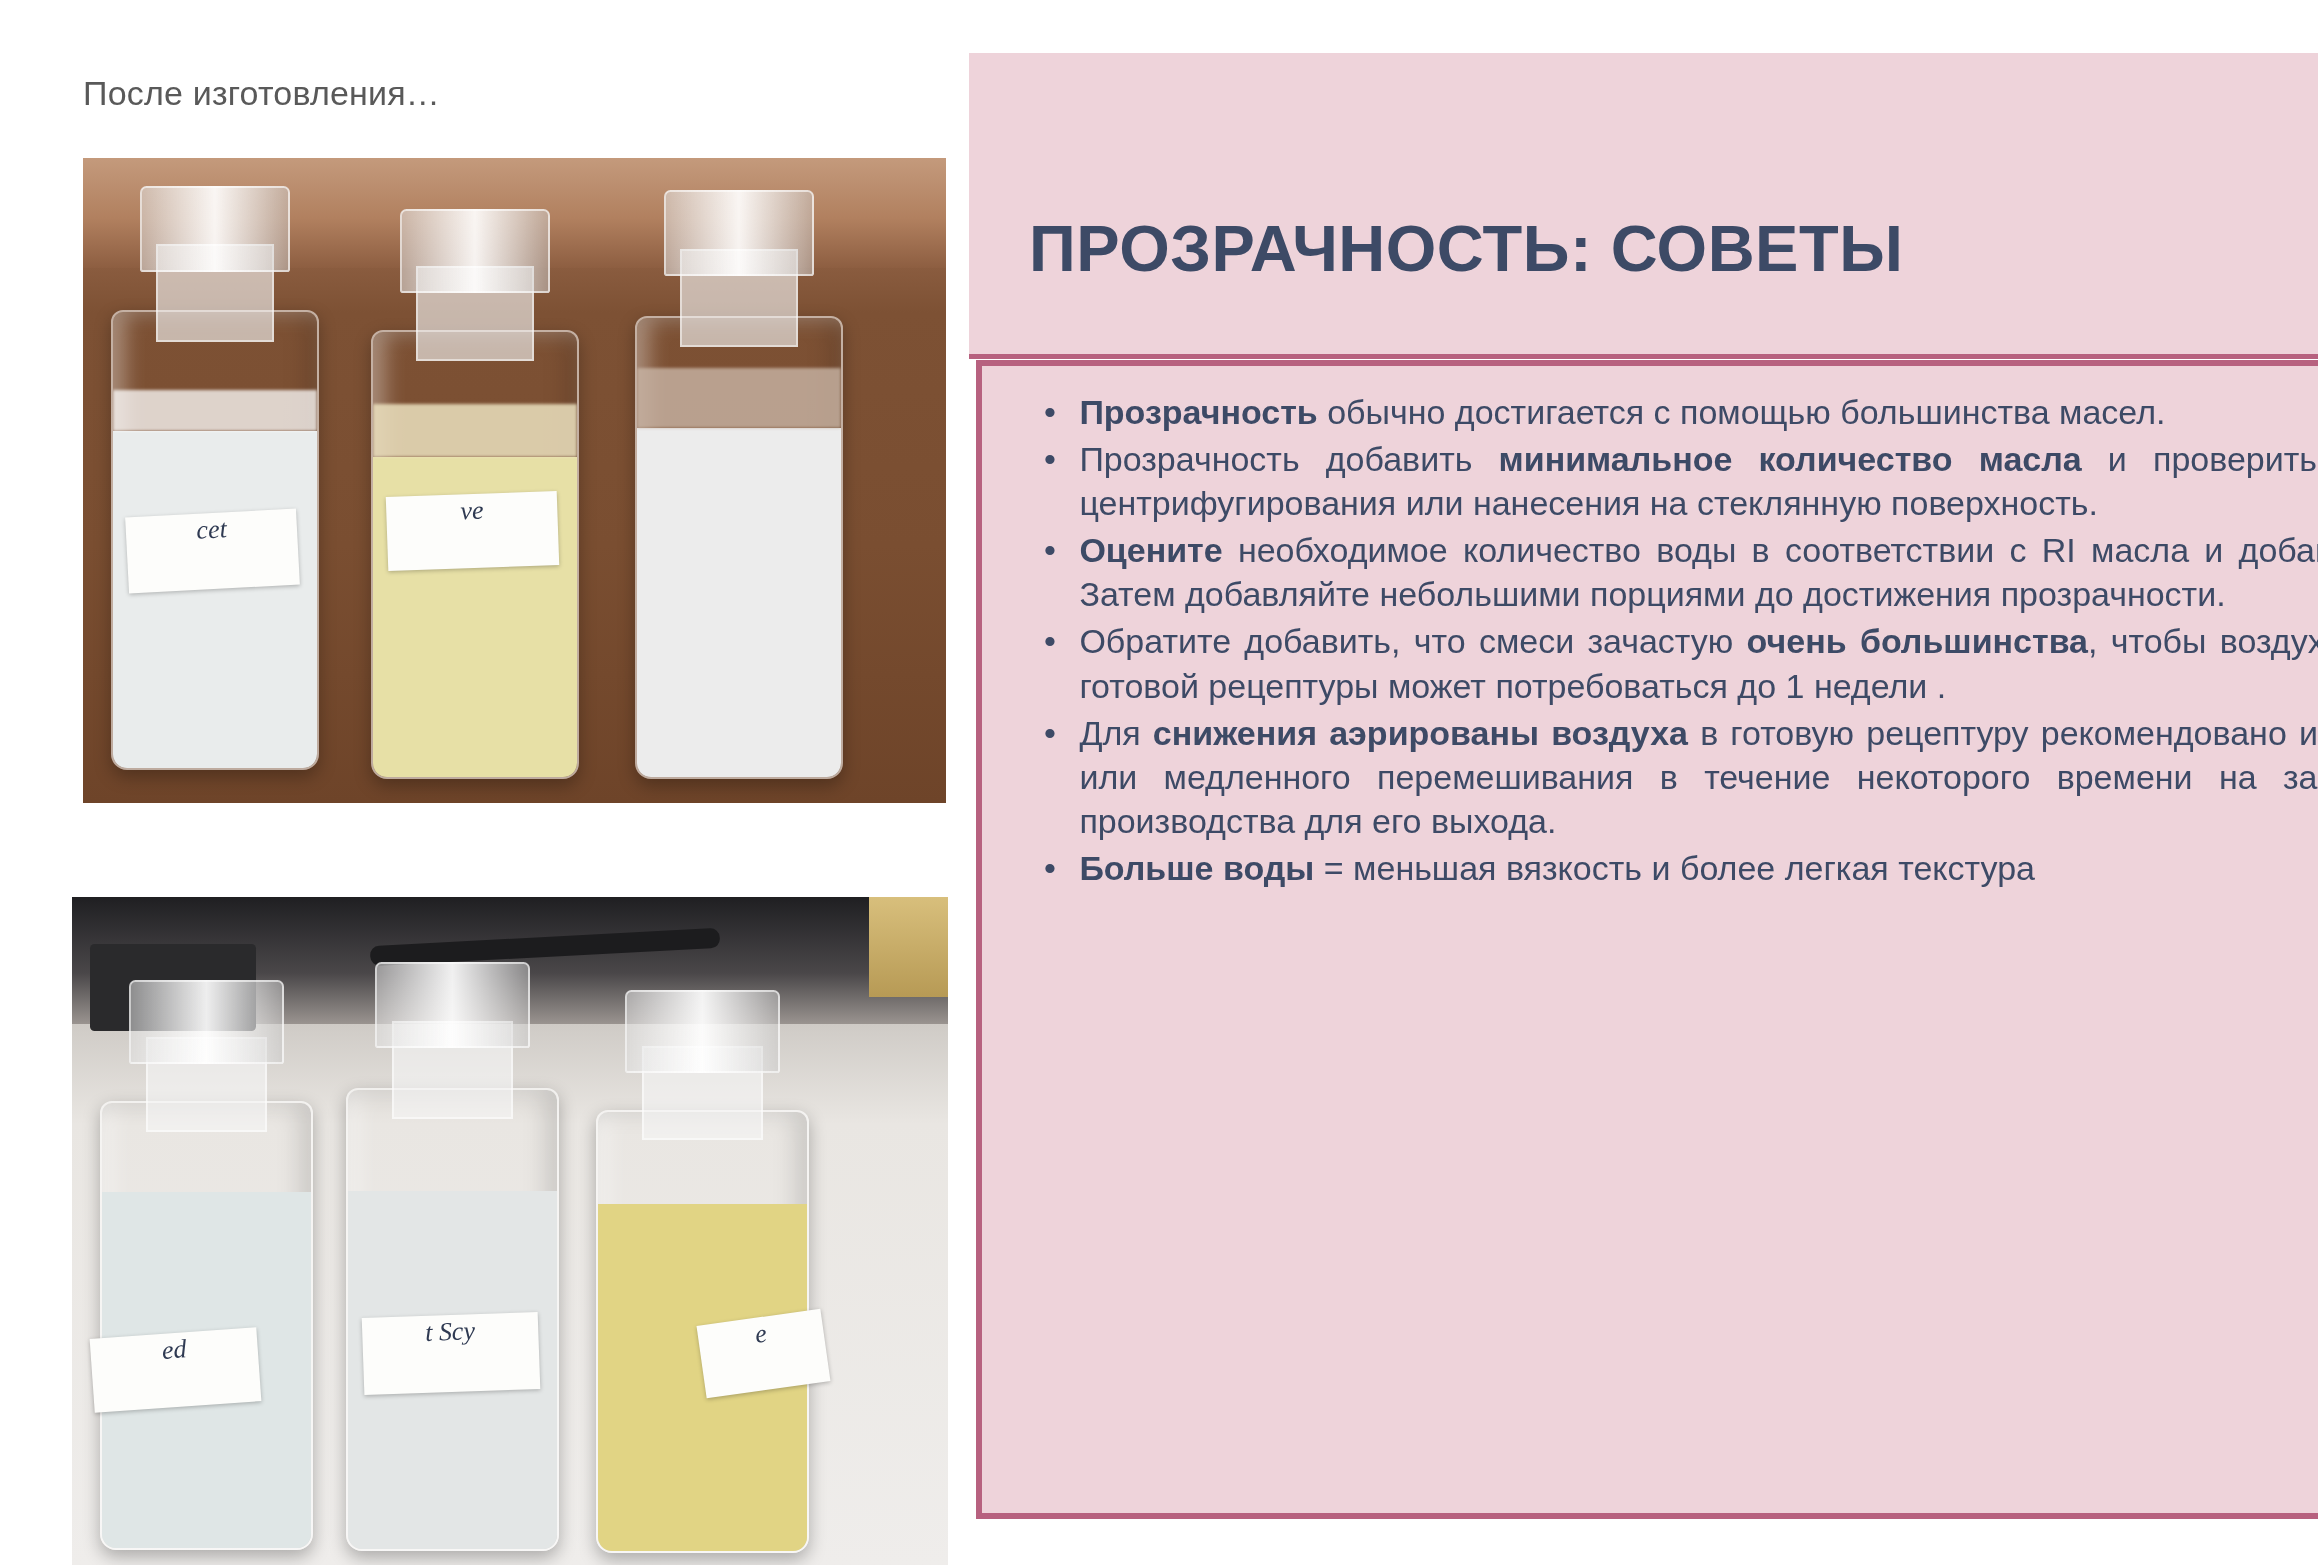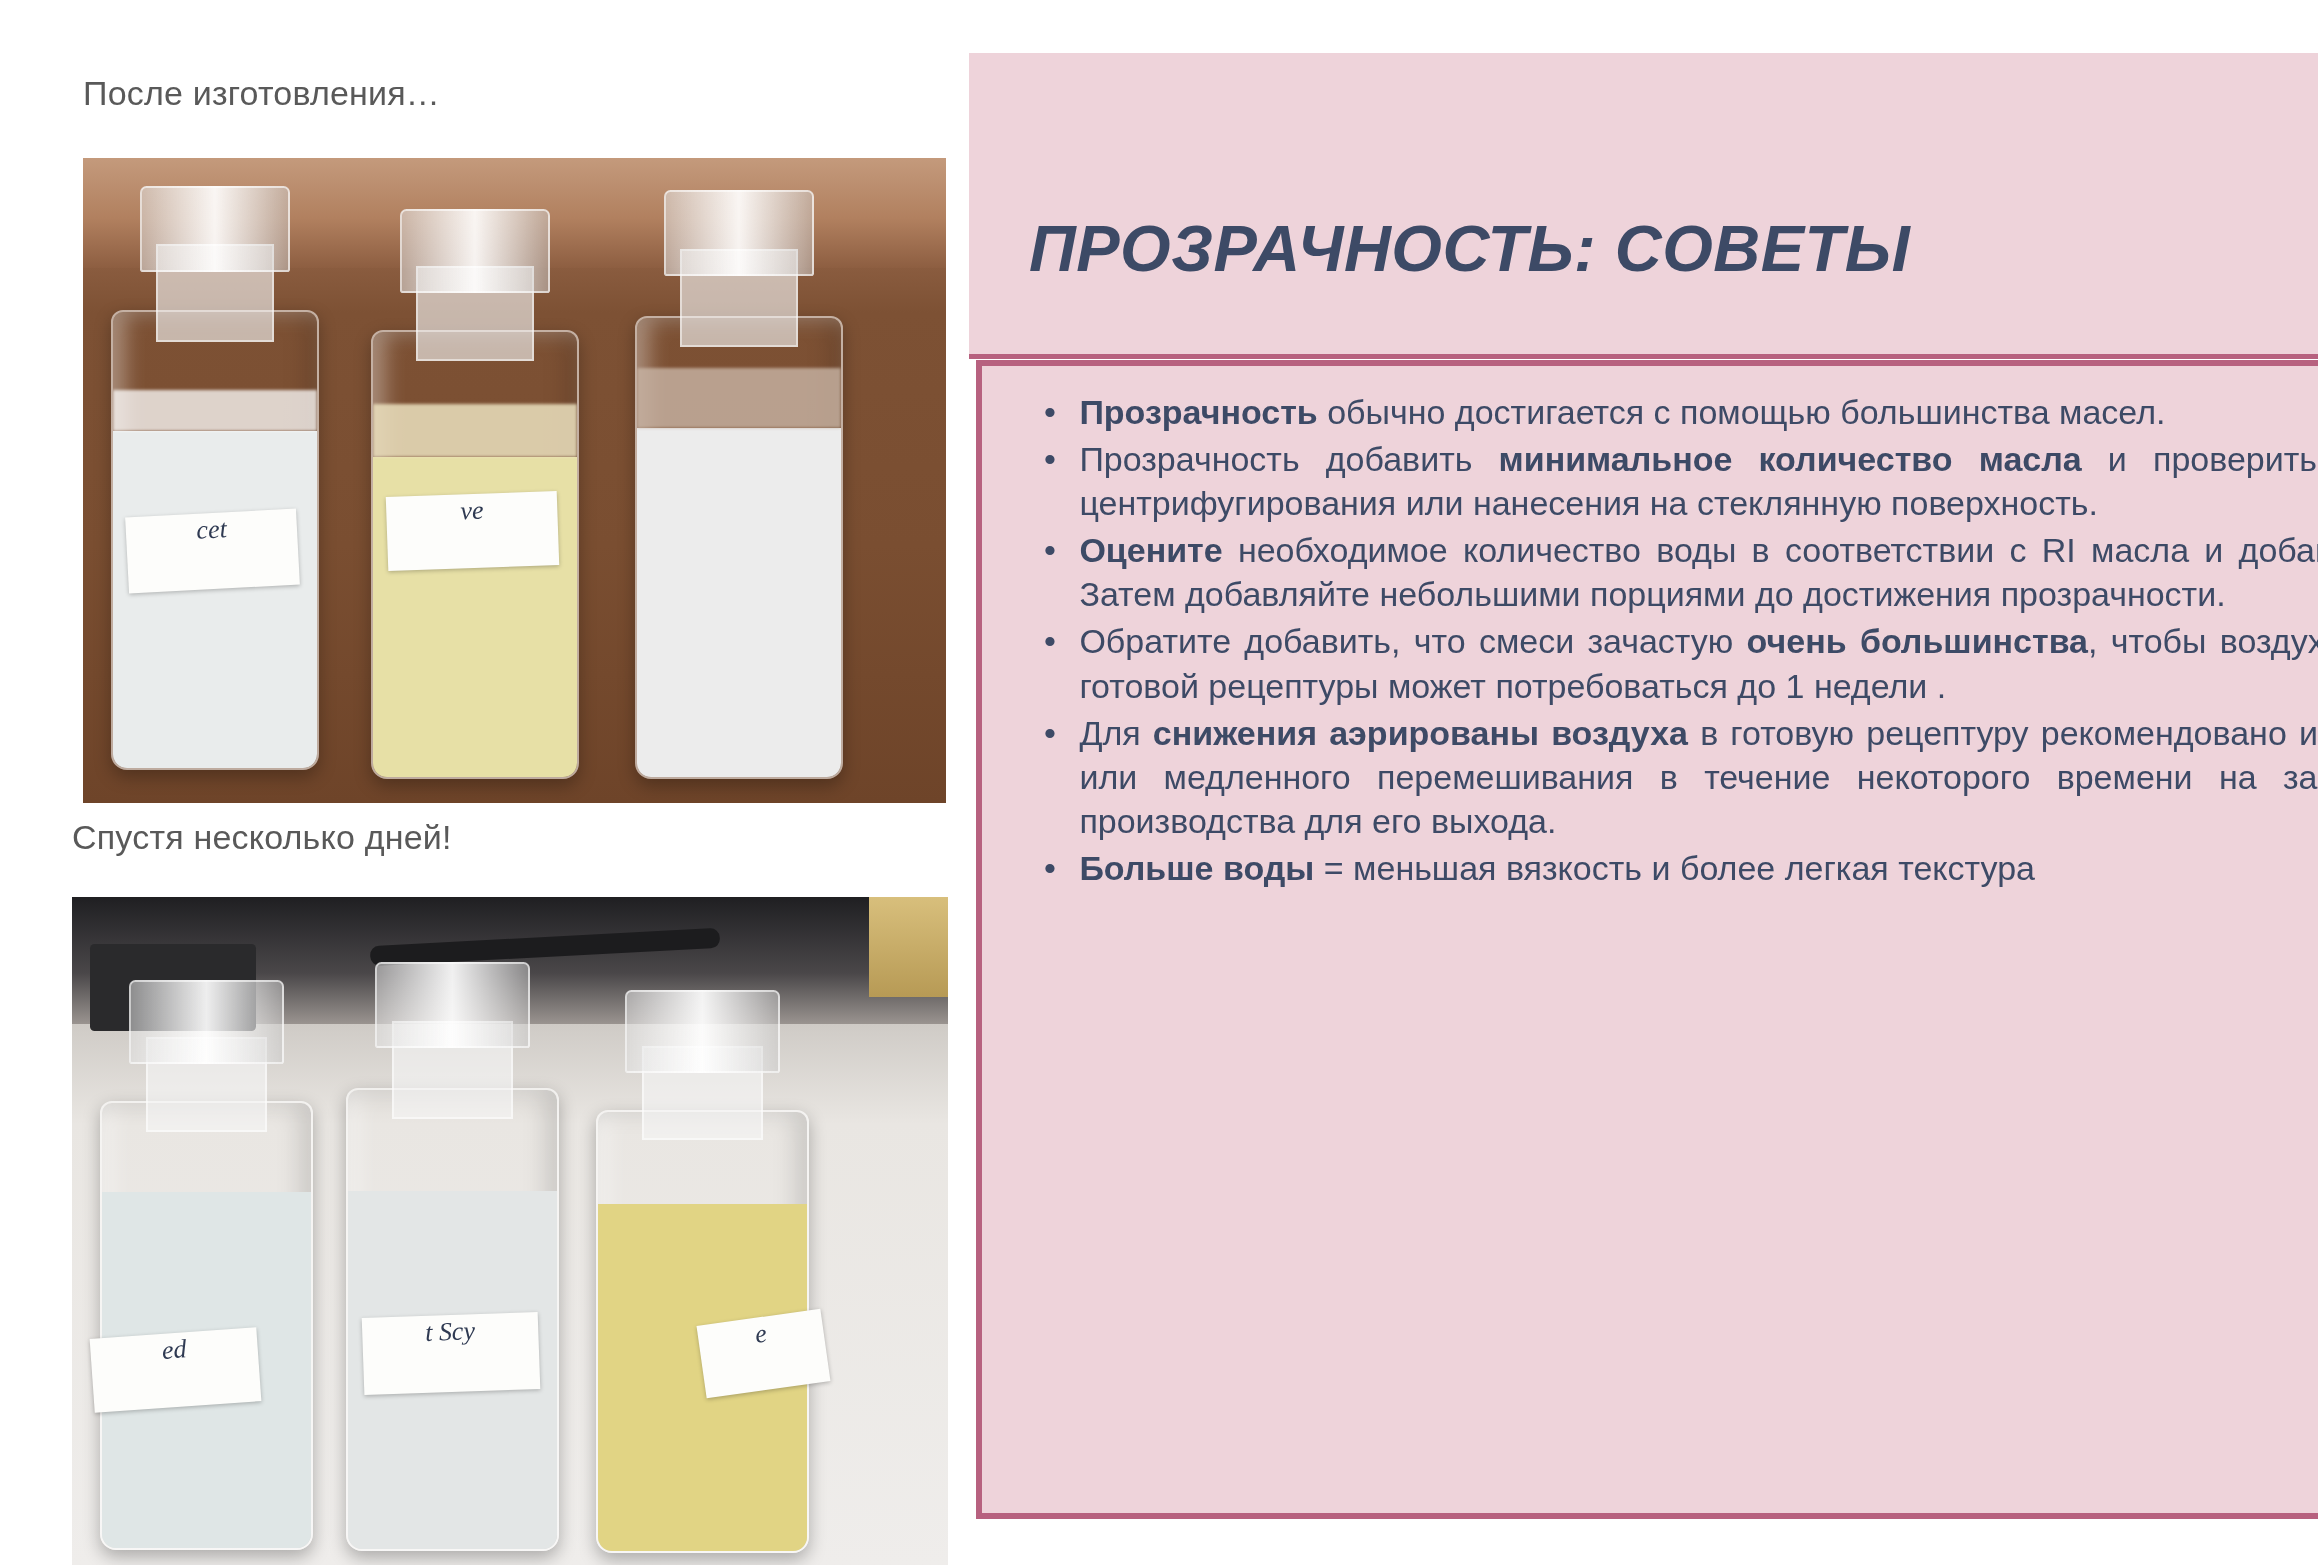--- a/index.html
+++ b/index.html
@@ -130,21 +130,20 @@
     border-bottom: 5.6px solid #b7617f;
   }
   #slide-title {
     position:absolute; left:60px; top:151px;
     transform: translateY(-50%);
     font-size: 65px;
     color:#3d4a66;
     letter-spacing: 0.5px;
     font-family: "Liberation Sans", sans-serif;
     white-space:nowrap;
-    font-style:italic;
   }
   #body-band {
     position:absolute; left:7.4px; top:307px; width:1734px; height: 1159px;
     background:#eed3da;
     border: 6px solid #b7617f;
     box-sizing: border-box;
   }
   #bullet-list {
     position:absolute; left: 42px; top: 24px; right: 28px;
     margin:0; padding:0; list-style:none;
@@ -206,21 +205,20 @@
         <div class="foam" style="bottom:76%; height:13%; background:rgba(200,180,165,.8);"></div>
       </div>
       <div class="neck"></div>
       <div class="cap"></div>
       <div class="label" style="top:56%; opacity:0;">
         <div class="handwrite"></div>
       </div>
     </div>
   </div>
 
-  <div class="caption" id="caption-days-later">Спустя несколько дней!</div>
 
   <div class="photo" id="photo-aged">
     <div class="bg"></div>
     <div class="deskdark"></div>
     <div class="kbd"></div>
     <div class="cable"></div>
     <div class="yellowedge"></div>
 
     <div class="bottle" style="left:28px; top:83px; width:209px; height:570px;">
       <div class="body">

